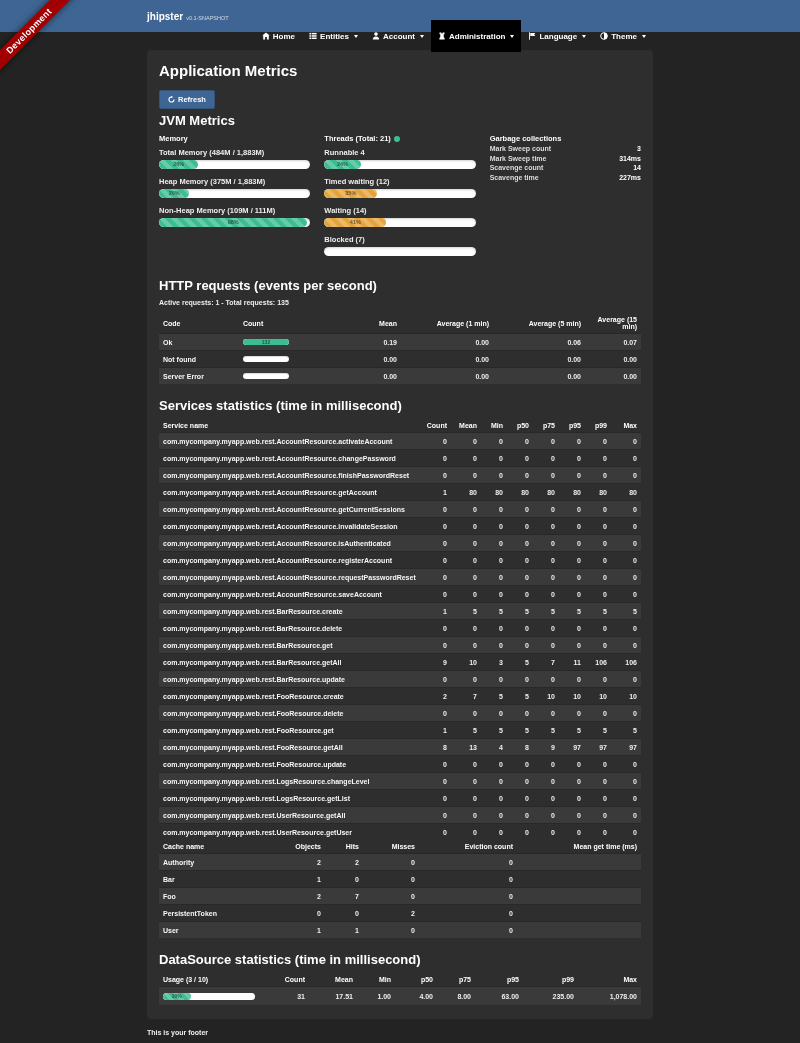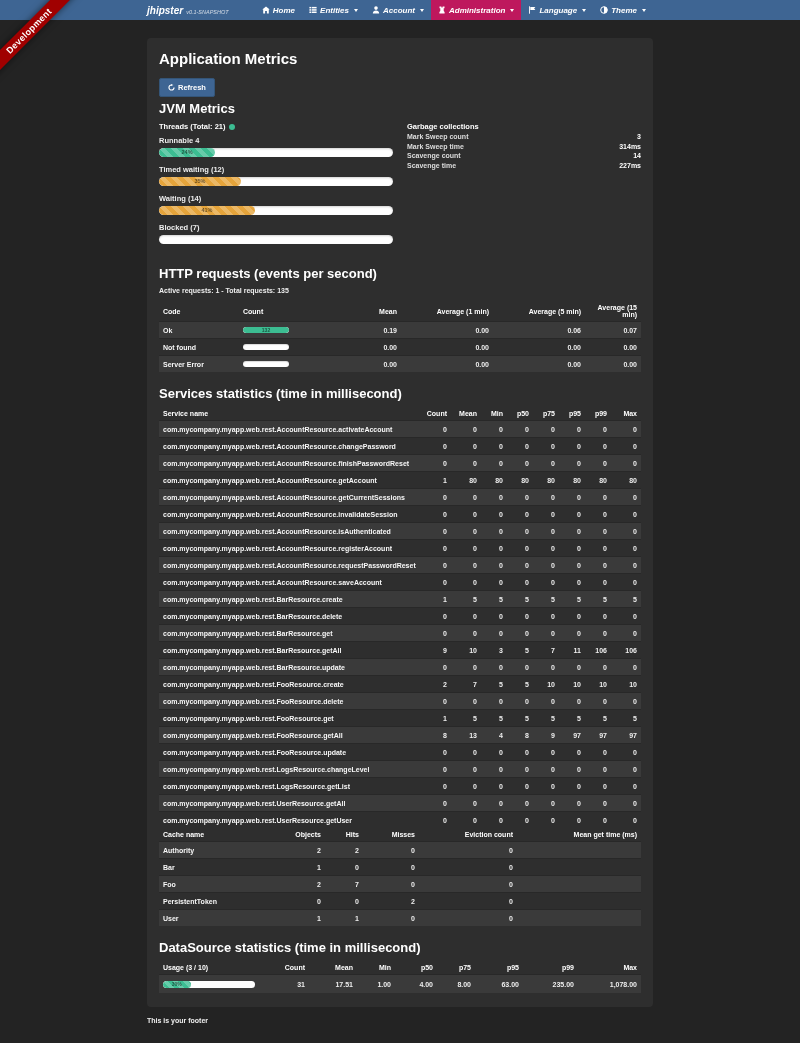--- a/index.html
+++ b/index.html
@@ -7,28 +7,28 @@
   body {
     width:800px; height:1043px;
     background:#232323;
     font-family:"Liberation Sans","DejaVu Sans",sans-serif;
     color:#ddd;
     position:relative;
     overflow:hidden;
   }
 
   
-  .navbar { height:20px; background:#3e6593; position:relative; z-index:2;font-style:italic; }
+  .navbar { height:32px; background:#3e6593; position:relative; z-index:2; }
   .nav-container { width:506px; margin:0 auto; height:100%; display:flex; align-items:center; justify-content:space-between; }
   .brand { display:flex; align-items:baseline; color:#fff; cursor:pointer; text-decoration:none; }
   .brand-name { font-size:10px; font-weight:700; }
   .brand-version { font-size:5.5px; color:rgba(255,255,255,0.75); margin-left:3px; }
   .nav-items { display:flex; height:100%; }
-  .nav-item { display:flex; align-items:center; gap:3px; padding:0 7px; height:100%; color:#fff; font-size:8px; font-weight:700; cursor:pointer; text-decoration:none; white-space:nowrap; }
-  .nav-item.active { background:#be185d; }
+  .nav-item { display:flex; align-items:center; gap:3px; padding:0 7px; height:100%; color:#fff; font-size:8px; font-weight:700; cursor:pointer; text-decoration:none; white-space:nowrap;margin-top:20px; }
+  .nav-item.active { background:#000000; }
   .nav-icon { display:inline-flex; }
   .nav-icon svg { width:8px; height:8px; display:block; }
   .caret { width:0; height:0; border-left:2.5px solid transparent; border-right:2.5px solid transparent; border-top:3px solid #fff; margin-left:2px; }
 
   
   .ribbon { position:absolute; top:0; left:0; z-index:10; width:110px; height:110px; overflow:hidden; pointer-events:none; }
   .ribbon span {
     position:absolute; display:block; width:130px; left:-36px; top:24px;
     transform:rotate(-45deg);
     background:#a00000; color:#fff; text-align:center;
@@ -169,20 +169,37 @@
           <path d="M3.3 0 L6.2 1.1 L3.5 2.4 Z" fill="#fff"></path>
         </svg>
     </span>
     <span>Refresh</span>
   </button>
 
   <h3 class="section-heading first">JVM Metrics</h3>
 
   <div class="jvm-grid">
     <div class="jvm-col">
+      <div class="col-heading">Memory</div>
+      <div id="memory-bars">
+          <div class="metric-label">Total Memory (484M / 1,883M)</div>
+          <div class="progress">
+            <div class="fill green striped" style="width:26%">26%</div>
+          </div>
+          <div class="metric-label">Heap Memory (375M / 1,883M)</div>
+          <div class="progress">
+            <div class="fill green striped" style="width:20%">20%</div>
+          </div>
+          <div class="metric-label">Non-Heap Memory (109M / 111M)</div>
+          <div class="progress">
+            <div class="fill green striped" style="width:98%">98%</div>
+          </div>
+        </div>
+    </div>
+    <div class="jvm-col">
       <div class="col-heading">
         <span>Threads (Total: 21)</span>
         <span class="status-dot"></span>
       </div>
       <div id="thread-bars">
           <div class="metric-label">Runnable 4</div>
           <div class="progress">
             <div class="fill green striped" style="width:24%">24%</div>
           </div>
           <div class="metric-label">Timed waiting (12)</div>

